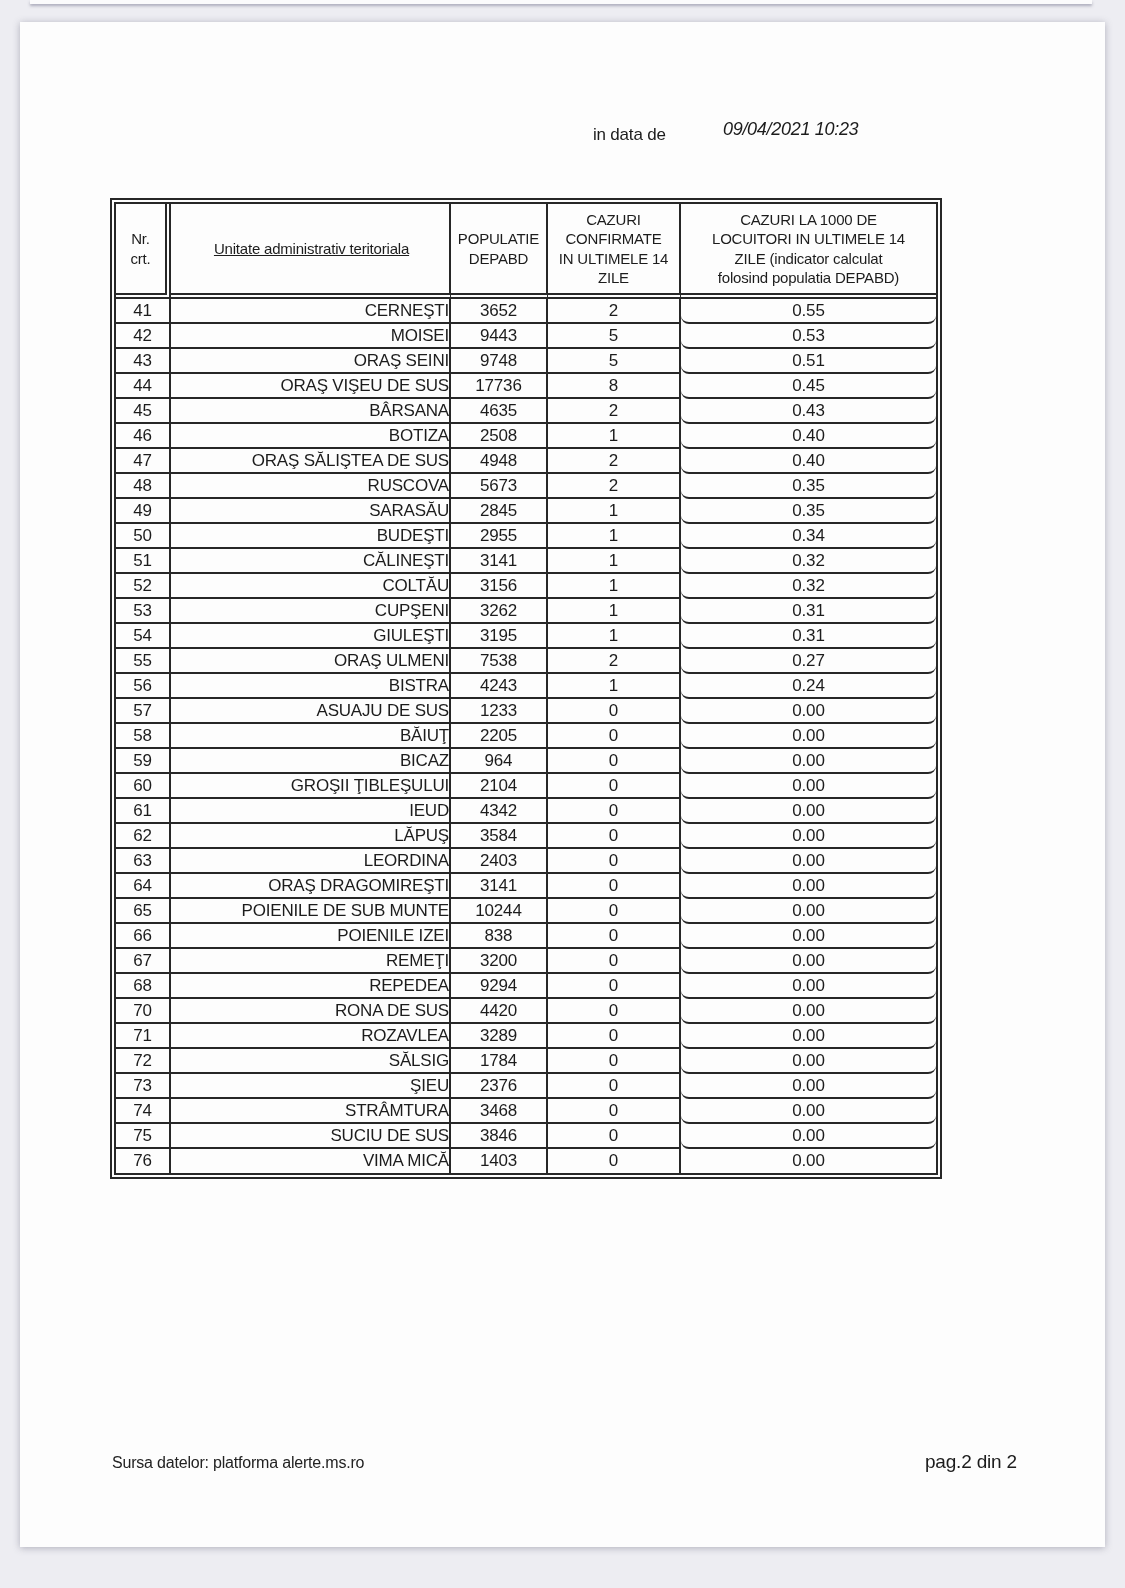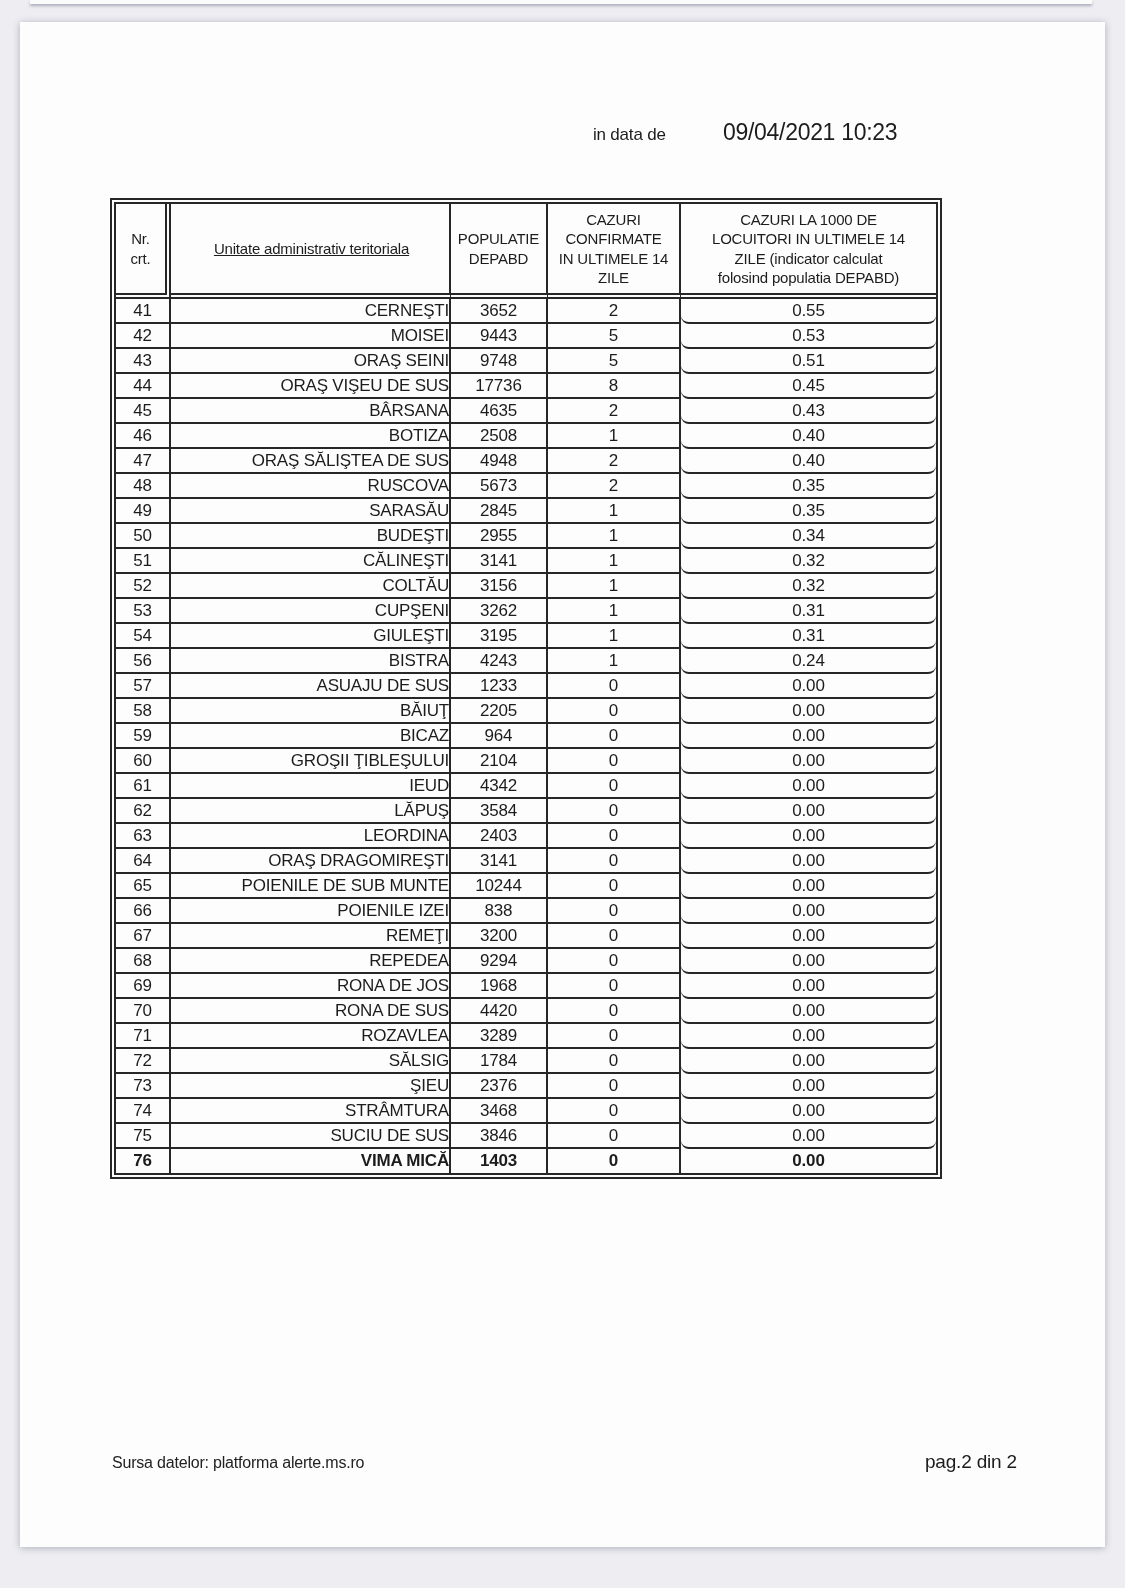--- a/index.html
+++ b/index.html
@@ -23,21 +23,21 @@
     position:absolute;left:20px;top:22px;width:1085px;height:1525px;
     background:var(--page);
     box-shadow:0 1px 7px rgba(70,70,95,.38);
   }
   .dateline-label{
     position:absolute;left:573px;top:103px;
     font-size:17px;letter-spacing:-0.2px;
   }
   .dateline-value{
     position:absolute;left:703px;top:97px;
-    font-size:23px;letter-spacing:-0.3px;
+    font-size:18px;letter-spacing:-0.3px;font-style:italic;
   }
   table.cases{
     position:absolute;left:90px;top:176px;
     width:820px;table-layout:fixed;
     border-collapse:separate;border-spacing:0;
     border:6px double var(--border);
   }
   table.cases th, table.cases td{
     font-weight:400;vertical-align:middle;
     letter-spacing:-0.2px;
@@ -54,21 +54,21 @@
   thead th.h-name{text-align:center;padding-left:5px;text-decoration:underline;}
   thead th:last-child{border-right:none;}
   tbody td{
     height:23.5px;font-size:17px;text-align:center;
     border-right:2px solid var(--border);
     border-bottom:2px solid var(--border);
     padding:0;line-height:23px;
   }
   tbody td.c-name{text-align:right;padding-left:6px;}
   tbody td:last-child{border-right:none;border-radius:8px;}
-  tbody tr:last-child td{border-bottom:none;font-weight:bold;}
+  tbody tr:last-child td{border-bottom:none;}
   .footer-source{
     position:absolute;left:92px;top:1432px;
     font-size:16px;letter-spacing:-0.2px;color:#222;
   }
   .footer-page{
     position:absolute;left:905px;top:1429px;
     font-size:19px;letter-spacing:-0.2px;
   }
 </style>
 </head>
@@ -212,20 +212,27 @@
   </tr>
 
   <tr>
     <td class="c-nr">54</td>
     <td class="c-name">GIULEŞTI</td>
     <td class="c-pop">3195</td>
     <td class="c-cases">1</td>
     <td class="c-rate">0.31</td>
   </tr>
 
+  <tr>
+    <td class="c-nr">55</td>
+    <td class="c-name">ORAŞ ULMENI</td>
+    <td class="c-pop">7538</td>
+    <td class="c-cases">2</td>
+    <td class="c-rate">0.27</td>
+  </tr>
 
   <tr>
     <td class="c-nr">56</td>
     <td class="c-name">BISTRA</td>
     <td class="c-pop">4243</td>
     <td class="c-cases">1</td>
     <td class="c-rate">0.24</td>
   </tr>
 
   <tr>
@@ -317,27 +324,20 @@
   </tr>
 
   <tr>
     <td class="c-nr">68</td>
     <td class="c-name">REPEDEA</td>
     <td class="c-pop">9294</td>
     <td class="c-cases">0</td>
     <td class="c-rate">0.00</td>
   </tr>
 
-  <tr>
-    <td class="c-nr">69</td>
-    <td class="c-name">RONA DE JOS</td>
-    <td class="c-pop">1968</td>
-    <td class="c-cases">0</td>
-    <td class="c-rate">0.00</td>
-  </tr>
 
   <tr>
     <td class="c-nr">70</td>
     <td class="c-name">RONA DE SUS</td>
     <td class="c-pop">4420</td>
     <td class="c-cases">0</td>
     <td class="c-rate">0.00</td>
   </tr>
 
   <tr>

